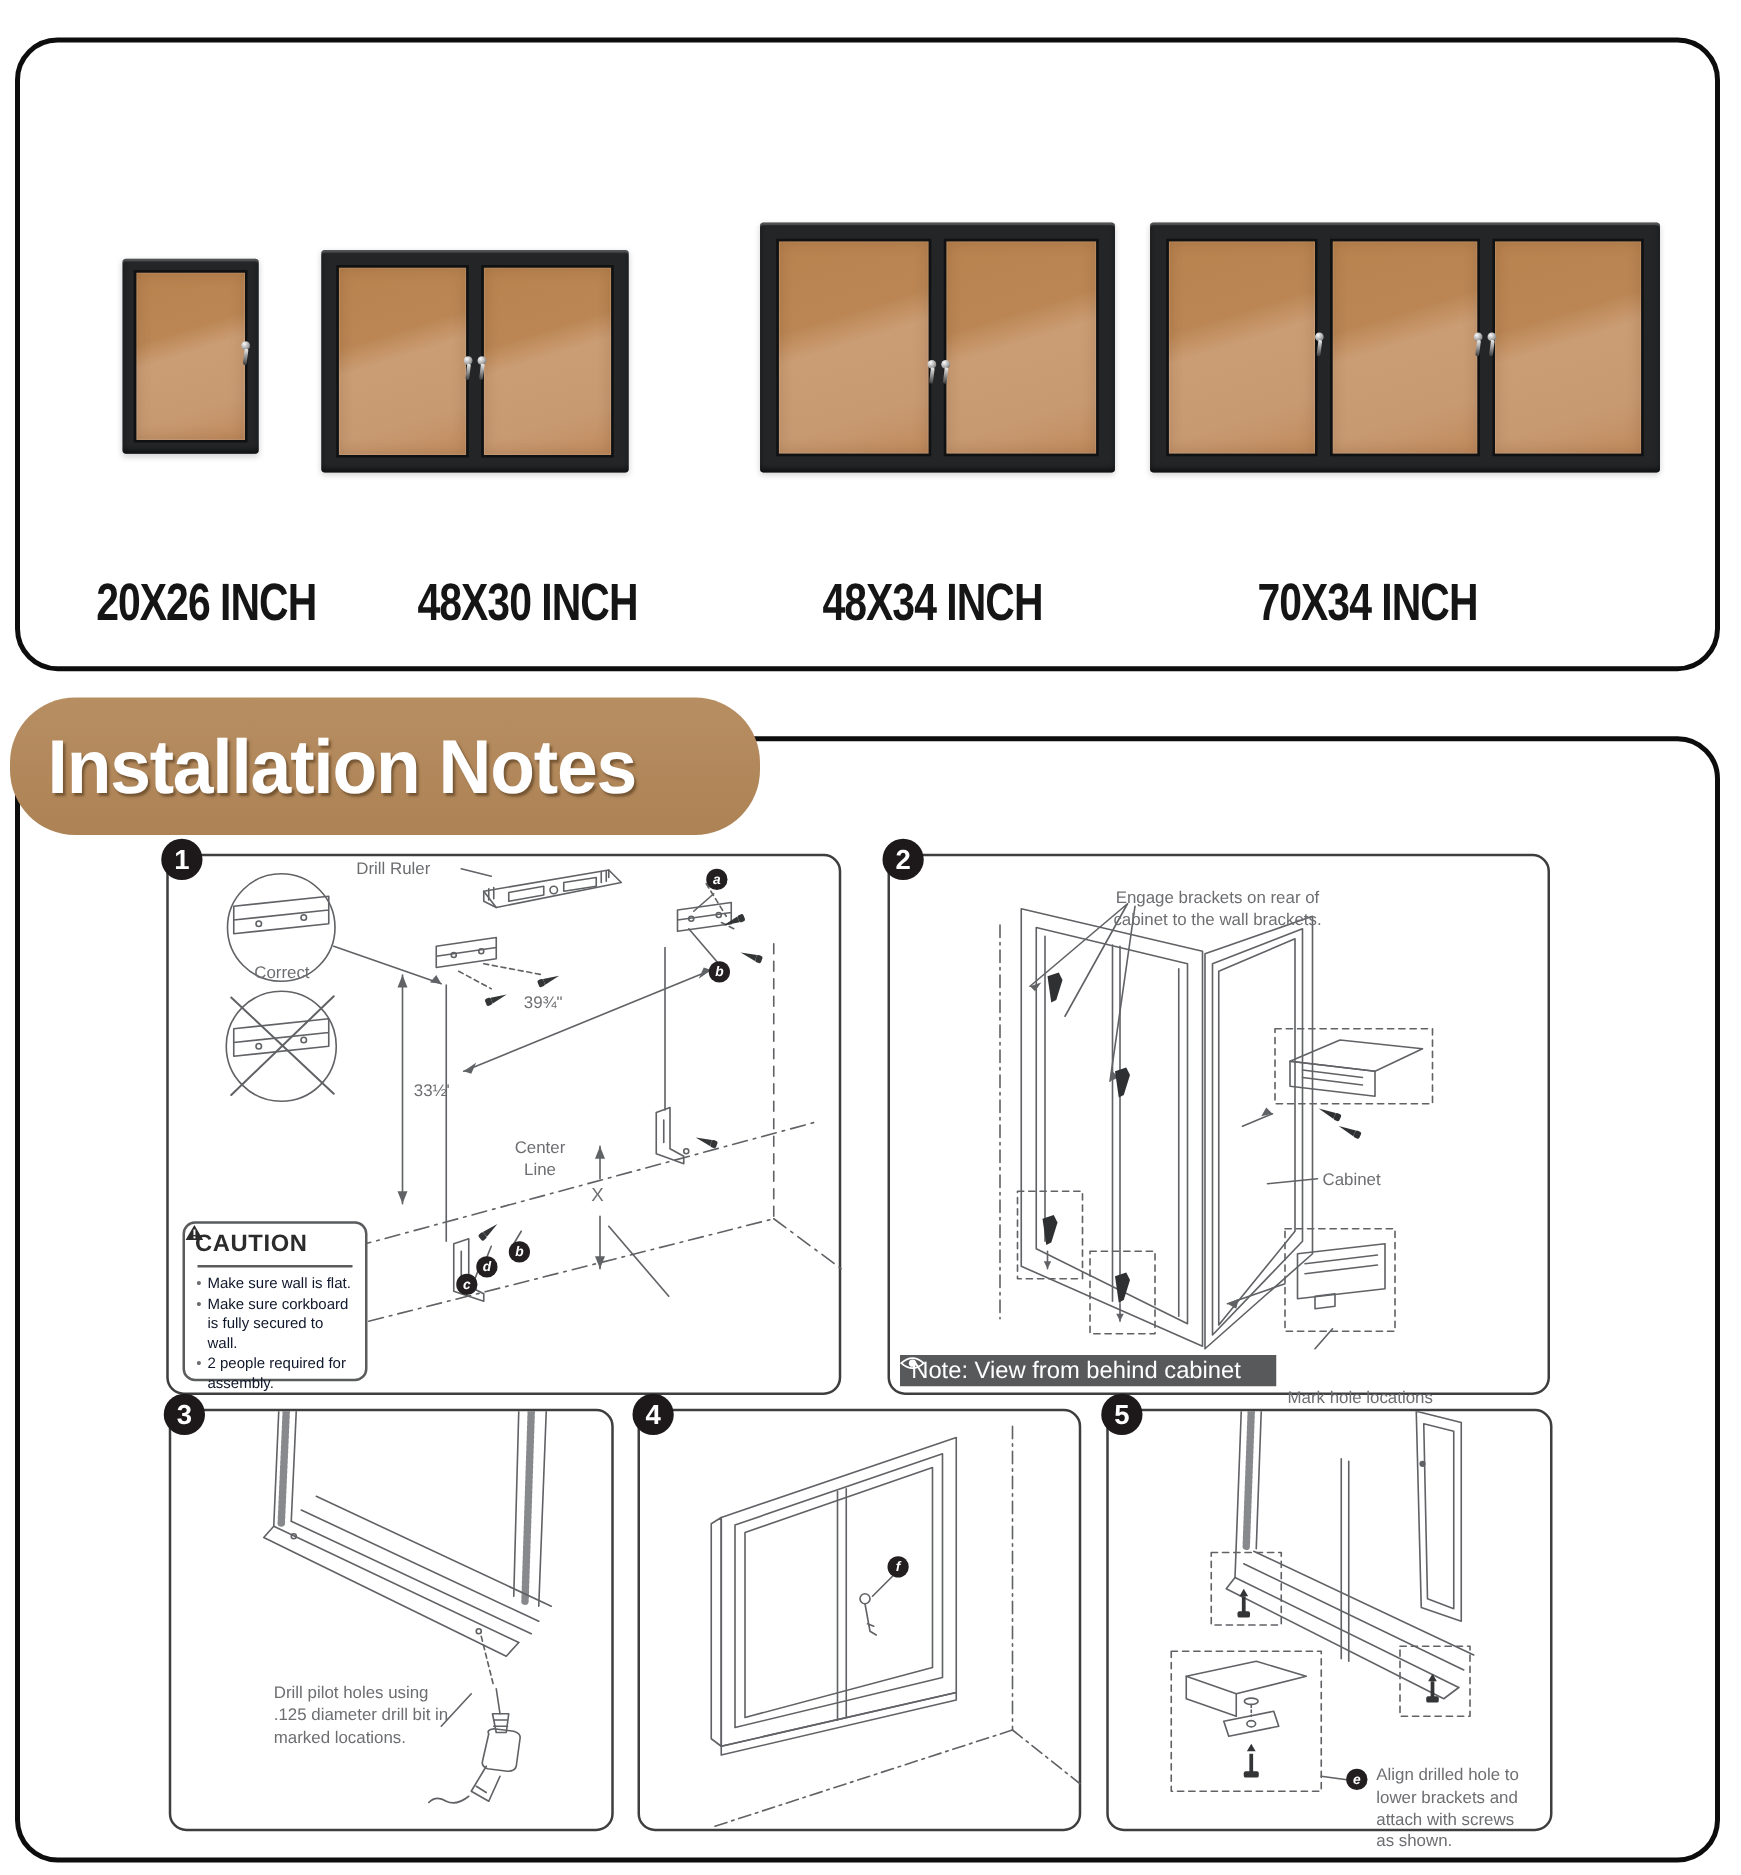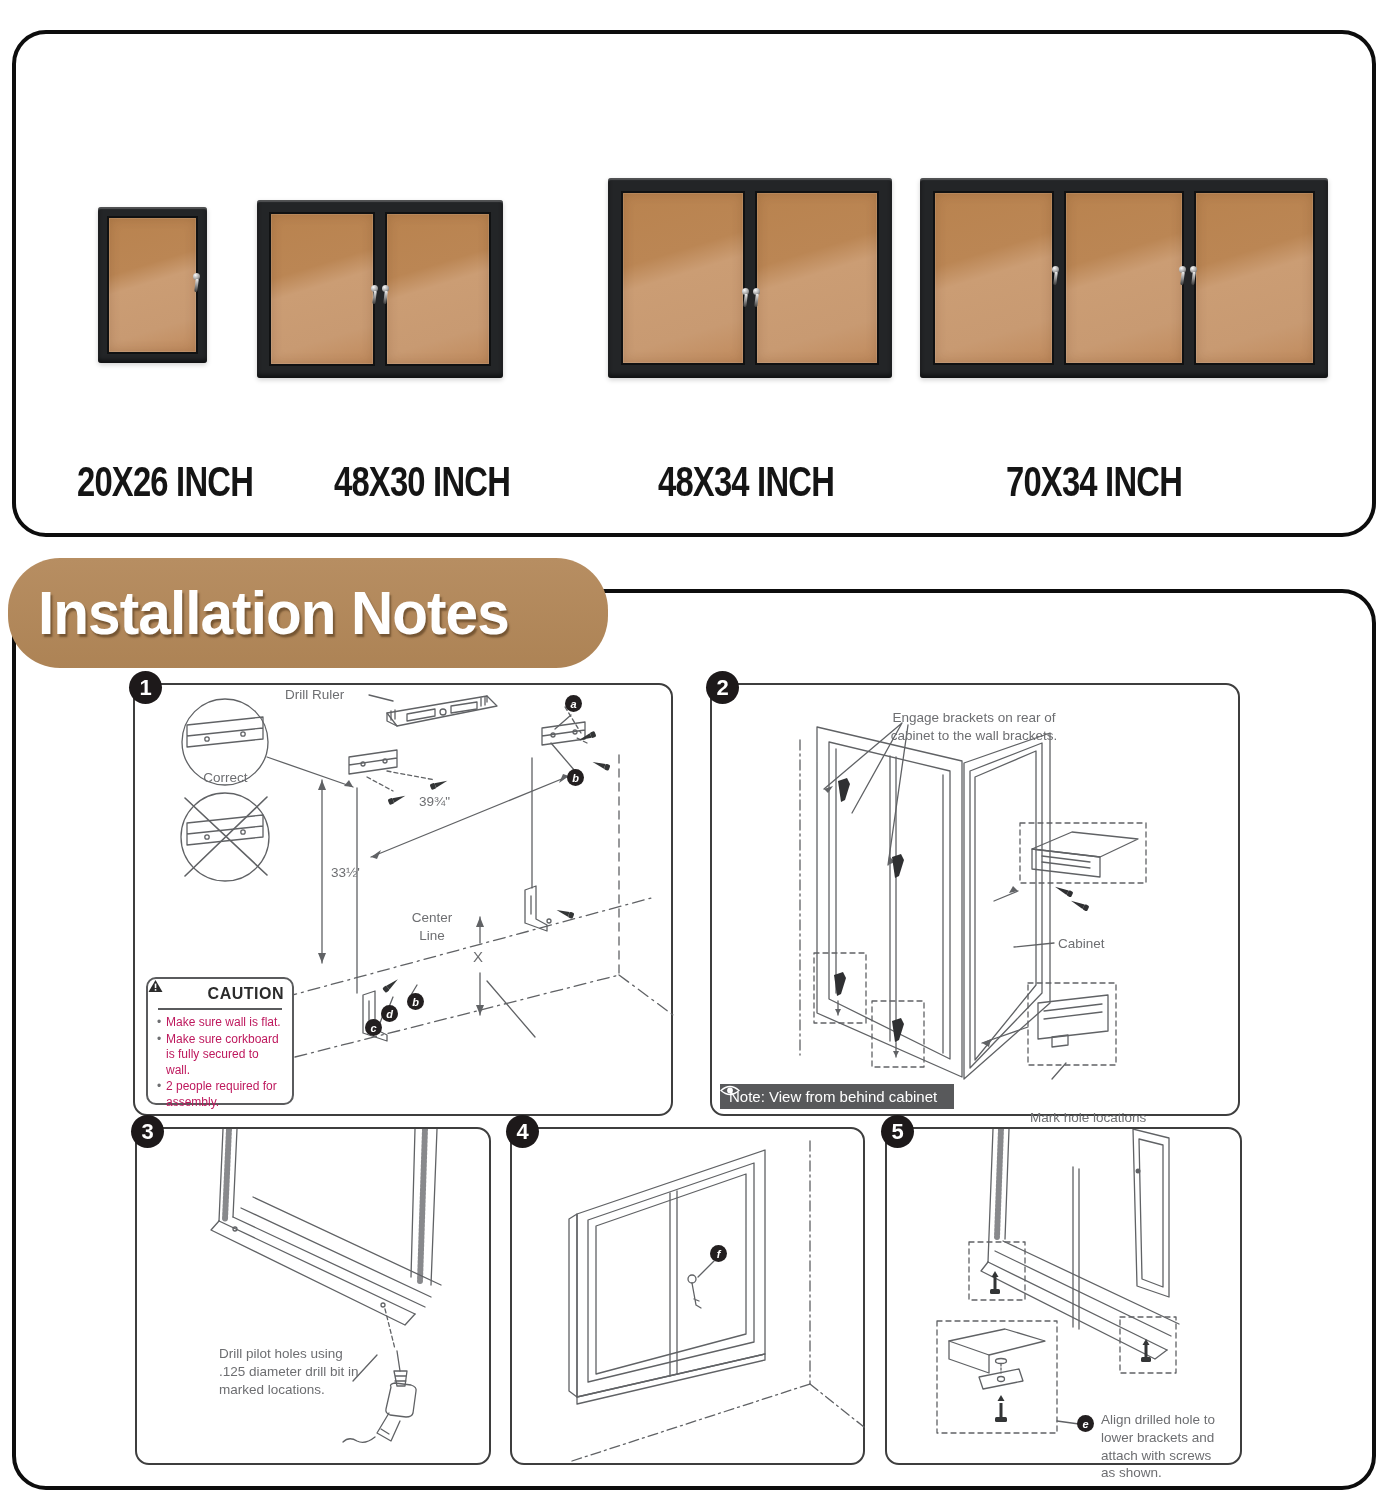--- a/index.html
+++ b/index.html
@@ -44,30 +44,30 @@
   .panel svg { position:absolute; left:0; top:0; }
 
   .diagram-label { position:absolute; color:#6d6e71; font-size:13.5px; line-height:1.32; }
   .marker { position:absolute; width:17px; height:17px; background:#231f20; border-radius:50%;
             color:#fff; font-size:11px; font-weight:700; font-style:italic;
             display:flex; align-items:center; justify-content:center; z-index:3; }
 
   
   .caution-box { position:absolute; left:11px; top:292px; width:148px; height:128px;
             border:2px solid #5a5b5d; border-radius:10px; padding:6px 8px 4px 8px; background:#fff; }
-  .caution-head { display:flex; align-items:center; justify-content:flex-end; gap:6px;
-            color:#2b2b2b; font-weight:700; font-size:16px; letter-spacing:0.5px; }
+  .caution-head { display:flex; align-items:center; justify-content:flex-start; gap:6px;
+            color:#2b2b2b; font-weight:700; font-size:19px; letter-spacing:0.5px; }
   .caution-rule { border-top:2px solid #5a5b5d; margin:5px 2px 5px 2px; }
-  .caution-item { color:#be185d; font-size:12px; line-height:1.3; padding-left:10px; position:relative; margin-bottom:1px;}
+  .caution-item { color:#0f172a; font-size:12px; line-height:1.3; padding-left:10px; position:relative; margin-bottom:1px;}
   .caution-item::before { content:"•"; position:absolute; left:1px; top:0; color:#6d6e71; }
 
   
-  .note-bar { position:absolute; left:8px; top:399px; height:25px; padding:0 17px 0 9px;
+  .note-bar { position:absolute; left:8px; top:399px; height:25px; padding:0 28px 0 9px;
             background:#58595b; color:#fff; display:flex; align-items:center; gap:8px;
-            font-size:15px; white-space:nowrap; z-index:3; }
+            font-size:19px; white-space:nowrap; z-index:3; }
 
   .center-text { text-align:center; }
 </style>
 </head>
 <body>
 
 <div class="canvas">
 
   <div class="section-box" id="sizes-box"></div>
 

